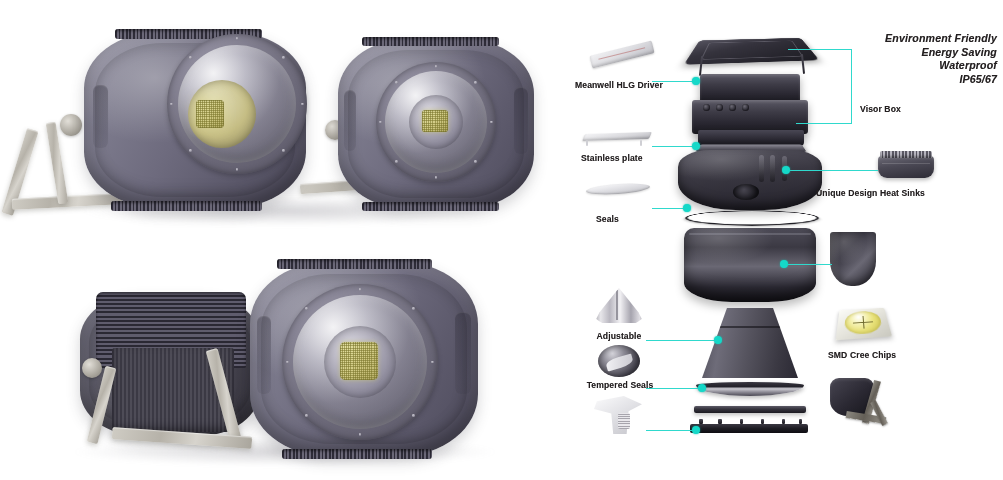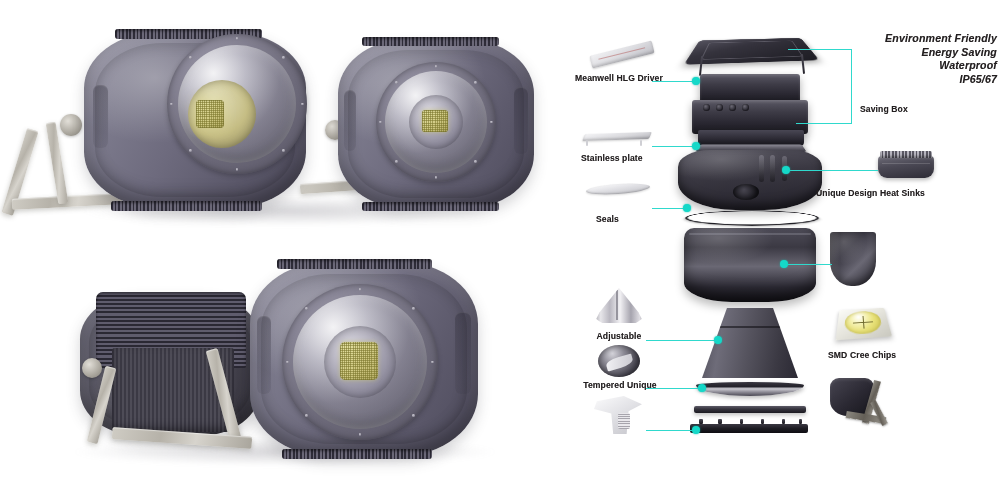--- a/index.html
+++ b/index.html
@@ -527,21 +527,21 @@
     <div class="ring-part" style="left:142px;top:424px;width:118px;height:9px;">
       <span class="ring-tab" style="left:8%;top:-5px;"></span>
       <span class="ring-tab" style="left:24%;top:-5px;"></span>
       <span class="ring-tab" style="left:42%;top:-5px;"></span>
       <span class="ring-tab" style="left:60%;top:-5px;"></span>
       <span class="ring-tab" style="left:78%;top:-5px;"></span>
       <span class="ring-tab" style="left:92%;top:-5px;"></span>
     </div>
 
     <div class="thumb meanwell" style="left:42px;top:48px;width:64px;height:13px;"></div>
-    <div class="lbl" style="left:12px;top:73px;width:120px;padding-left:15px;">Meanwell HLG Driver</div>
+    <div class="lbl" style="left:12px;top:80px;width:120px;padding-left:15px;">Meanwell HLG Driver</div>
     <div class="conn h" style="left:104px;top:81px;width:44px;"></div>
     <div class="dot" style="left:144px;top:77px;"></div>
 
     <div class="thumb insul" style="left:36px;top:133px;width:66px;height:7px;"></div>
     <div class="insul-leg" style="left:38px;top:140px;width:2px;height:6px;"></div>
     <div class="insul-leg" style="left:92px;top:140px;width:2px;height:6px;"></div>
     <div class="lbl" style="left:33px;top:153px;width:110px;">Stainless plate</div>
     <div class="conn h" style="left:104px;top:146px;width:44px;"></div>
     <div class="dot" style="left:144px;top:142px;"></div>
 
@@ -549,33 +549,33 @@
     <div class="lbl" style="left:48px;top:214px;width:60px;">Seals</div>
     <div class="conn h" style="left:104px;top:208px;width:36px;"></div>
     <div class="dot" style="left:135px;top:204px;"></div>
 
     <div class="thumb refl-cone" style="left:44px;top:288px;width:54px;height:38px;"></div>
     <div class="lbl c" style="left:34px;top:331px;width:74px;">Adjustable</div>
     <div class="conn h" style="left:98px;top:340px;width:72px;"></div>
     <div class="dot" style="left:166px;top:336px;"></div>
 
     <div class="thumb temp-glass" style="left:50px;top:345px;width:42px;height:32px;"></div>
-    <div class="lbl c" style="left:26px;top:380px;width:92px;">Tempered Unique</div>
+    <div class="lbl c" style="left:26px;top:380px;width:92px;">Tempered Seals</div>
     <div class="conn h" style="left:98px;top:388px;width:56px;"></div>
     <div class="dot" style="left:150px;top:384px;"></div>
 
     <div class="thumb cover" style="left:46px;top:396px;width:48px;height:38px;"></div>
     <div class="cover-grid" style="left:70px;top:413px;width:12px;height:16px;"></div>
     <div class="conn h" style="left:98px;top:430px;width:50px;"></div>
     <div class="dot" style="left:144px;top:426px;"></div>
 
     <div class="conn h" style="left:240px;top:49px;width:64px;"></div>
     <div class="conn v" style="left:303px;top:49px;height:75px;"></div>
     <div class="conn h" style="left:248px;top:123px;width:56px;"></div>
-    <div class="lbl" style="left:312px;top:104px;width:90px;">Saving Box</div>
+    <div class="lbl" style="left:312px;top:104px;width:90px;">Visor Box</div>
 
     <div class="thumb heatsink-thumb" style="left:330px;top:156px;width:56px;height:22px;">
       <div class="hs-fins"></div>
     </div>
     <div class="lbl" style="left:268px;top:188px;width:160px;">Unique Design Heat Sinks</div>
     <div class="conn h" style="left:240px;top:170px;width:90px;"></div>
     <div class="dot" style="left:234px;top:166px;"></div>
 
     <div class="thumb diecast-thumb" style="left:282px;top:232px;width:46px;height:54px;"></div>
     <div class="conn h" style="left:238px;top:264px;width:46px;"></div>

